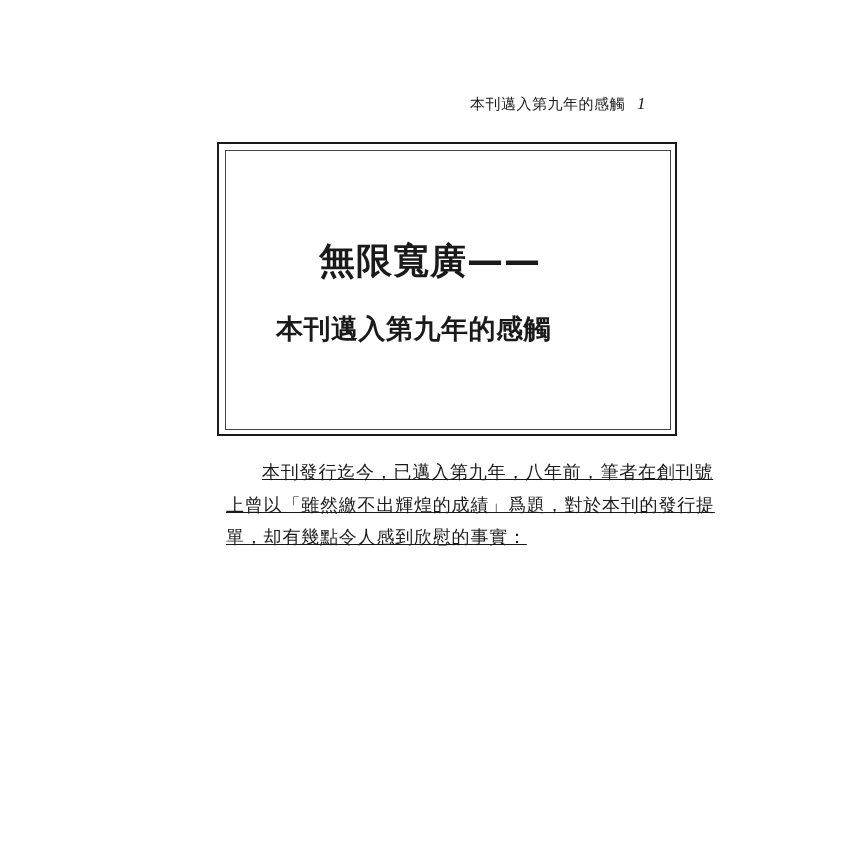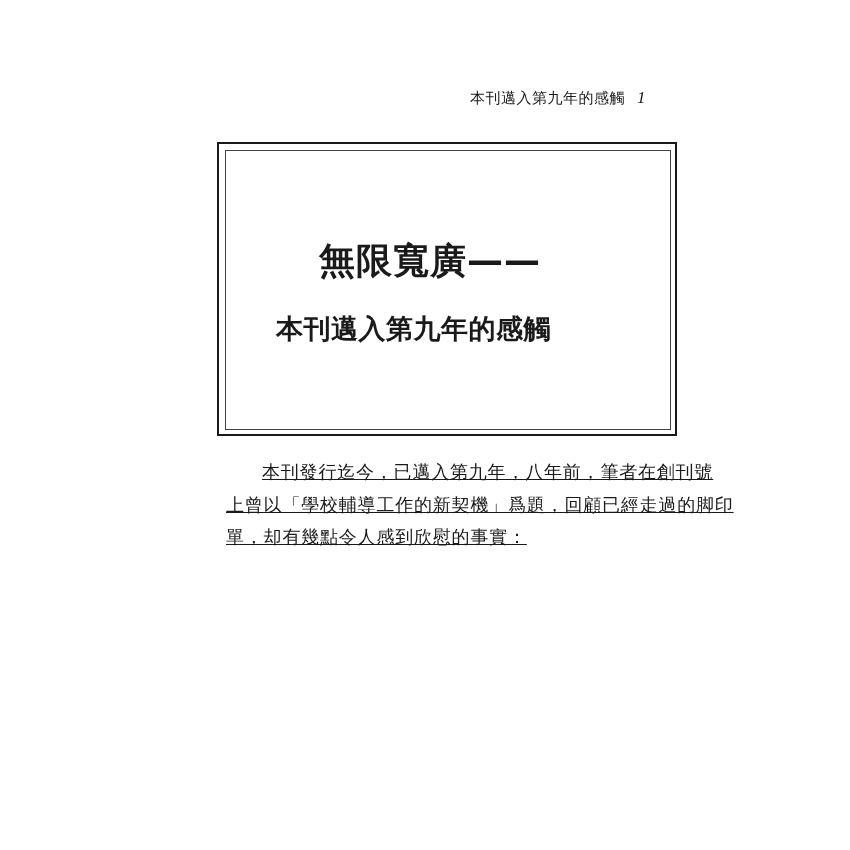--- a/index.html
+++ b/index.html
@@ -2,21 +2,21 @@
 <html><head>
 <meta charset="utf-8">
 <style>
   html, body { margin: 0; padding: 0; }
   body {
     width: 850px; height: 850px; background: #ffffff; position: relative; overflow: hidden;
     font-family: "DejaVu Sans", "Liberation Sans", sans-serif; color: #1a1a1a;
   }
   .running-head {
     position: absolute; top: 90px; left: 470px; width: 190px;
-    font-size: 15px; line-height: 16px; white-space: nowrap;
+    font-size: 15px; line-height: 27px; white-space: nowrap;
   }
   .running-head .title { letter-spacing: 0.5px; }
   .running-head .pno {
     font-family: "Liberation Serif", "DejaVu Serif", serif; font-style: italic;
     font-size: 17px; margin-left: 12px;
   }
   .box-outer {
     position: absolute; left: 217px; top: 142px; width: 460px; height: 294px;
     border: 2px solid #1a1a1a; box-sizing: border-box;
   }
@@ -50,17 +50,17 @@
 
 <div class="box-outer">
   <div class="box-inner"></div>
   <div class="box-title">無限寬廣——</div>
   <div class="box-subtitle">本刊邁入第九年的感觸</div>
 </div>
 
 <div class="body-text">
   <p>
     <span class="line indent">本刊發行迄今，已邁入第九年，八年前，筆者在創刊號</span>
-    <span class="line">上曾以「學校輔導工作的新契機」爲題，回顧已經走過的脚印</span>
+    <span class="line">上曾以「雖然繳不出輝煌的成績」爲題，對於本刊的發行提</span>
     <span class="line">單，却有幾點令人感到欣慰的事實：</span>
   </p>
   <div class="para-gap"></div>
 </div>
 
 </body></html>

